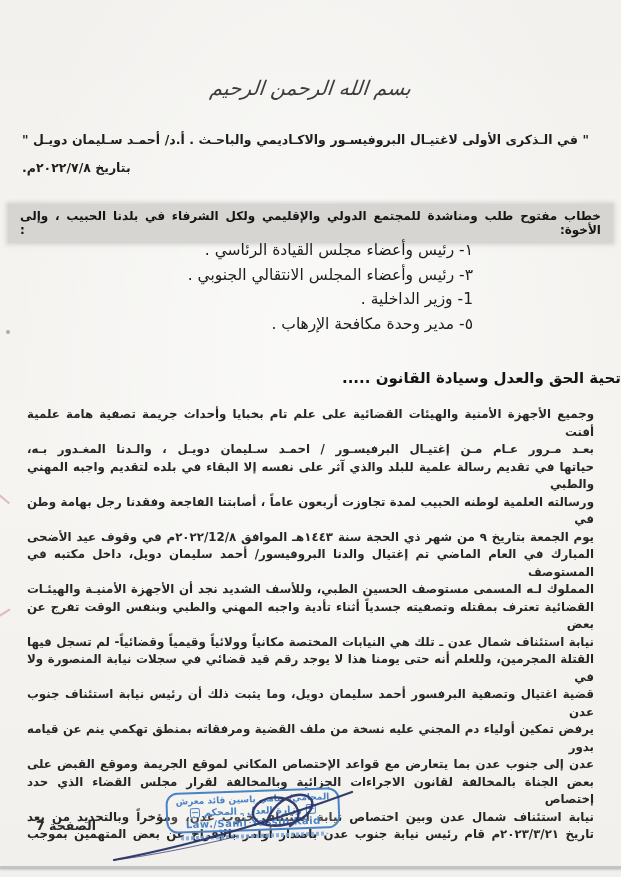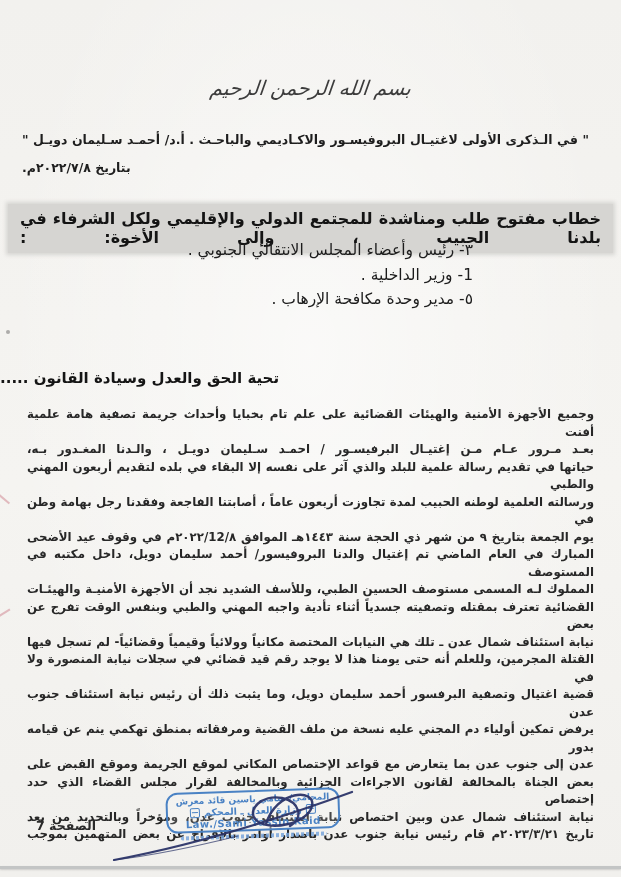--- a/index.html
+++ b/index.html
@@ -29,32 +29,32 @@
     position:absolute;top:130px;right:32px;left:22px;
     font-weight:bold;font-size:12.5px;color:#1e1e1e;line-height:1.6;
   }
   .title-l1{text-align:justify;text-align-last:justify;}
   .title-l2{text-align:left;margin-top:8px;}
   .band{
     position:absolute;top:204px;right:8px;left:8px;
     background:#d6d5d2;
     box-shadow:0 0 4px 2px #d6d5d2;
     padding:5px 12px 6px;
-    font-weight:bold;font-size:16px;color:#141414;
+    font-weight:bold;font-size:12px;color:#141414;
     text-align:justify;text-align-last:justify;
   }
   .recipients{
     position:absolute;top:238px;right:148px;
     font-size:15.5px;color:#1c1c1c;
     line-height:24.5px;
   }
   .recipients>div{text-align:right;}
   .salutation{
     position:absolute;top:369px;right:0;left:0;
-    text-align:left;font-weight:bold;font-size:15px;color:#151515;
+    text-align:right;font-weight:bold;font-size:15px;color:#151515;
     letter-spacing:.3px;
   }
   .body{
     position:absolute;top:406px;right:27px;left:27px;
     font-size:11.8px;font-weight:bold;color:#272727;
     line-height:17.5px;
   }
   .body>div{text-align:justify;text-align-last:justify;}
   .pagenum{
     position:absolute;top:818px;left:36px;
@@ -103,31 +103,32 @@
   <div class="basmala">بسم الله الرحمن الرحيم</div>
 
   <div class="title">
     <div class="title-l1">" في الـذكرى الأولى لاغتيـال البروفيسـور والاكـاديمي والباحـث . أ.د/ أحمـد سـليمان دويـل "</div>
     <div class="title-l2">بتاريخ ٢٠٢٢/٧/٨م.</div>
   </div>
 
   <div class="band">خطاب مفتوح طلب ومناشدة للمجتمع الدولي والإقليمي ولكل الشرفاء في بلدنا الحبيب ، وإلى الأخوة: :</div>
 
   <div class="recipients">
+      <div>١- رئيس وأعضاء مجلس القيادة الرئاسي .</div>
       <div>٣- رئيس وأعضاء المجلس الانتقالي الجنوبي .</div>
       <div>1- وزير الداخلية .</div>
       <div>٥- مدير وحدة مكافحة الإرهاب .</div>
     </div>
 
   <div class="salutation">تحية الحق والعدل وسيادة القانون .....</div>
 
   <div class="body">
       <div>وجميع الأجهزة الأمنية والهيئات القضائية على علم تام بخبايا وأحداث جريمة تصفية هامة علمية أفنت</div>
       <div>بعـد مـرور عـام مـن إغتيـال البرفيسـور / احمـد سـليمان دويـل ، والـدنا المغـدور بـه،</div>
-      <div>حياتها في تقديم رسالة علمية للبلد والذي آثر على نفسه إلا البقاء في بلده لتقديم أربعون المهني والطبي</div>
+      <div>حياتها في تقديم رسالة علمية للبلد والذي آثر على نفسه إلا البقاء في بلده لتقديم واجبه المهني والطبي</div>
       <div>ورسالته العلمية لوطنه الحبيب لمدة تجاوزت أربعون عاماً ، أصابتنا الفاجعة وفقدنا رجل بهامة وطن في</div>
       <div>يوم الجمعة بتاريخ ٩ من شهر ذي الحجة سنة ١٤٤٣هـ الموافق ٢٠٢٢/12/٨م في وقوف عيد الأضحى</div>
       <div>المبارك في العام الماضي تم إغتيال والدنا البروفيسور/ أحمد سليمان دويل، داخل مكتبه في المستوصف</div>
       <div>المملوك لـه المسمى مستوصف الحسين الطبي، وللأسف الشديد نجد أن الأجهزة الأمنيـة والهيئـات</div>
       <div>القضائية تعترف بمقتله وتصفيته جسدياً أثناء تأدية واجبه المهني والطبي وبنفس الوقت تفرج عن بعض</div>
       <div>نيابة استئناف شمال عدن ـ تلك هي النيابات المختصة مكانياً وولائياً وقيمياً وقضائياً- لم تسجل فيها</div>
       <div>القتلة المجرمين، وللعلم أنه حتى يومنا هذا لا يوجد رقم قيد قضائي في سجلات نيابة المنصورة ولا في</div>
       <div>قضية اغتيال وتصفية البرفسور أحمد سليمان دويل، وما يثبت ذلك أن رئيس نيابة استئناف جنوب عدن</div>
       <div>يرفض تمكين أولياء دم المجني عليه نسخة من ملف القضية ومرفقاته بمنطق تهكمي ينم عن قيامه بدور</div>
       <div>عدن إلى جنوب عدن بما يتعارض مع قواعد الإختصاص المكاني لموقع الجريمة وموقع القبض على</div>

